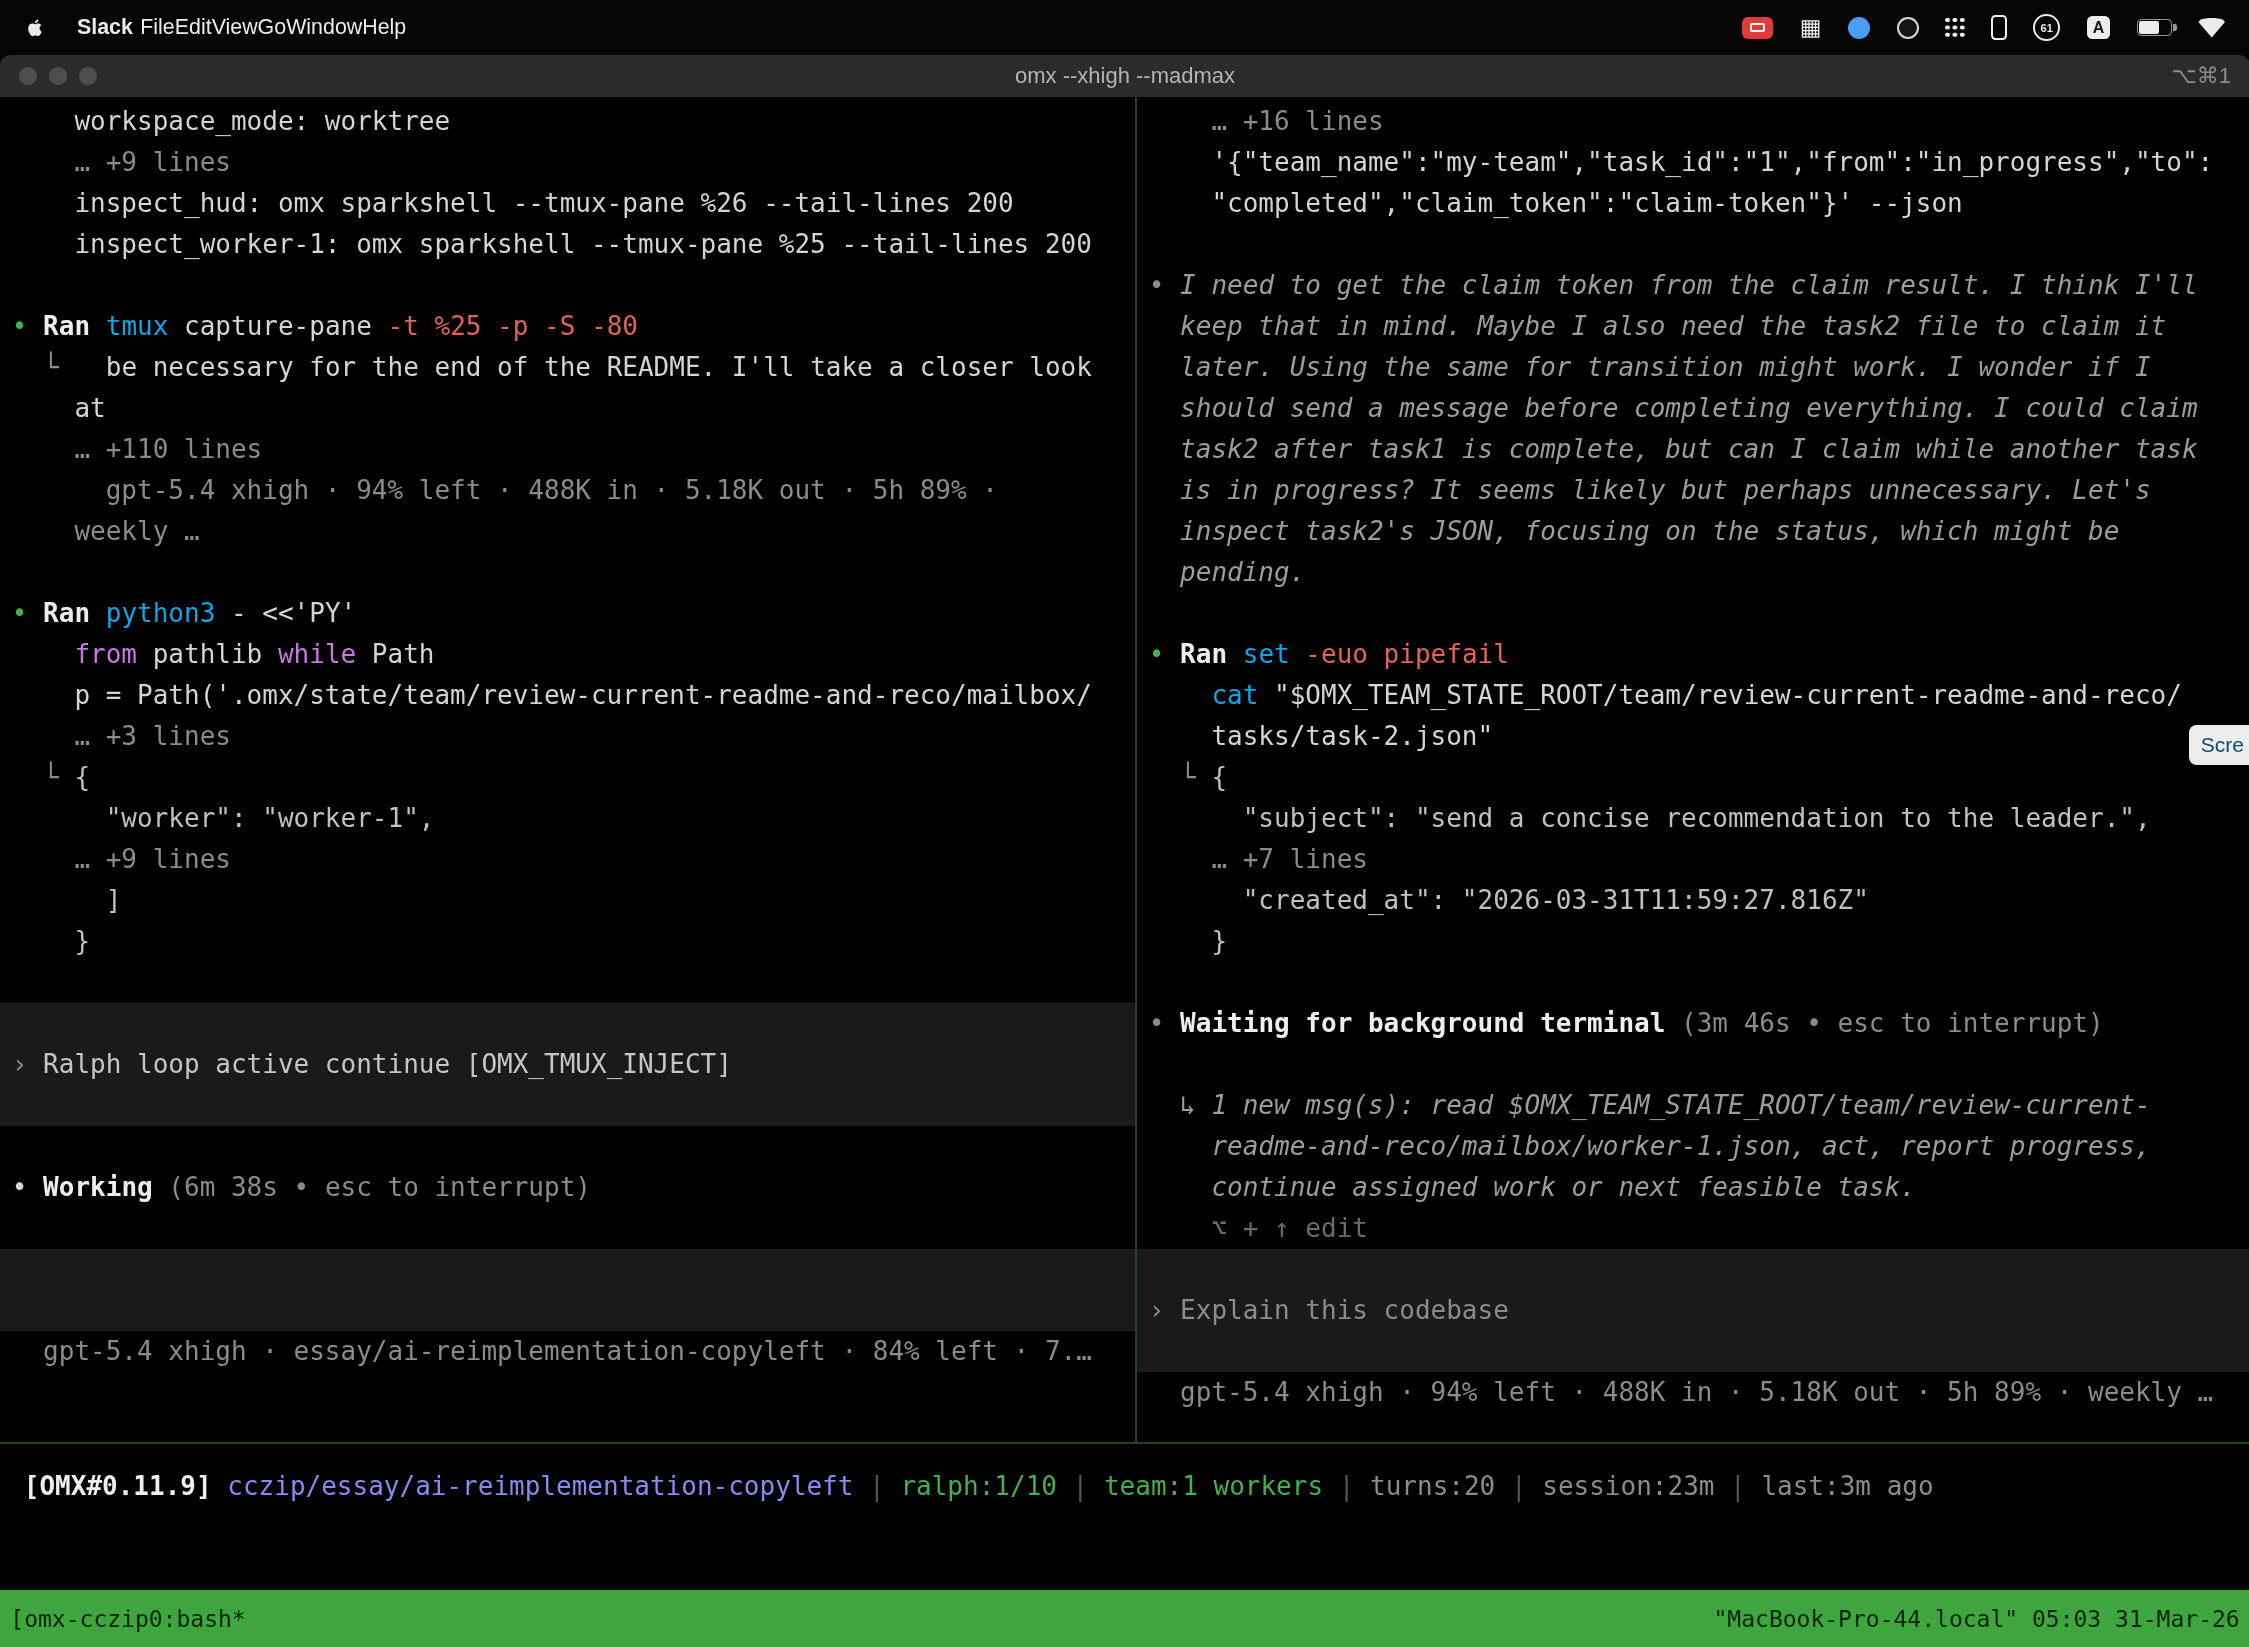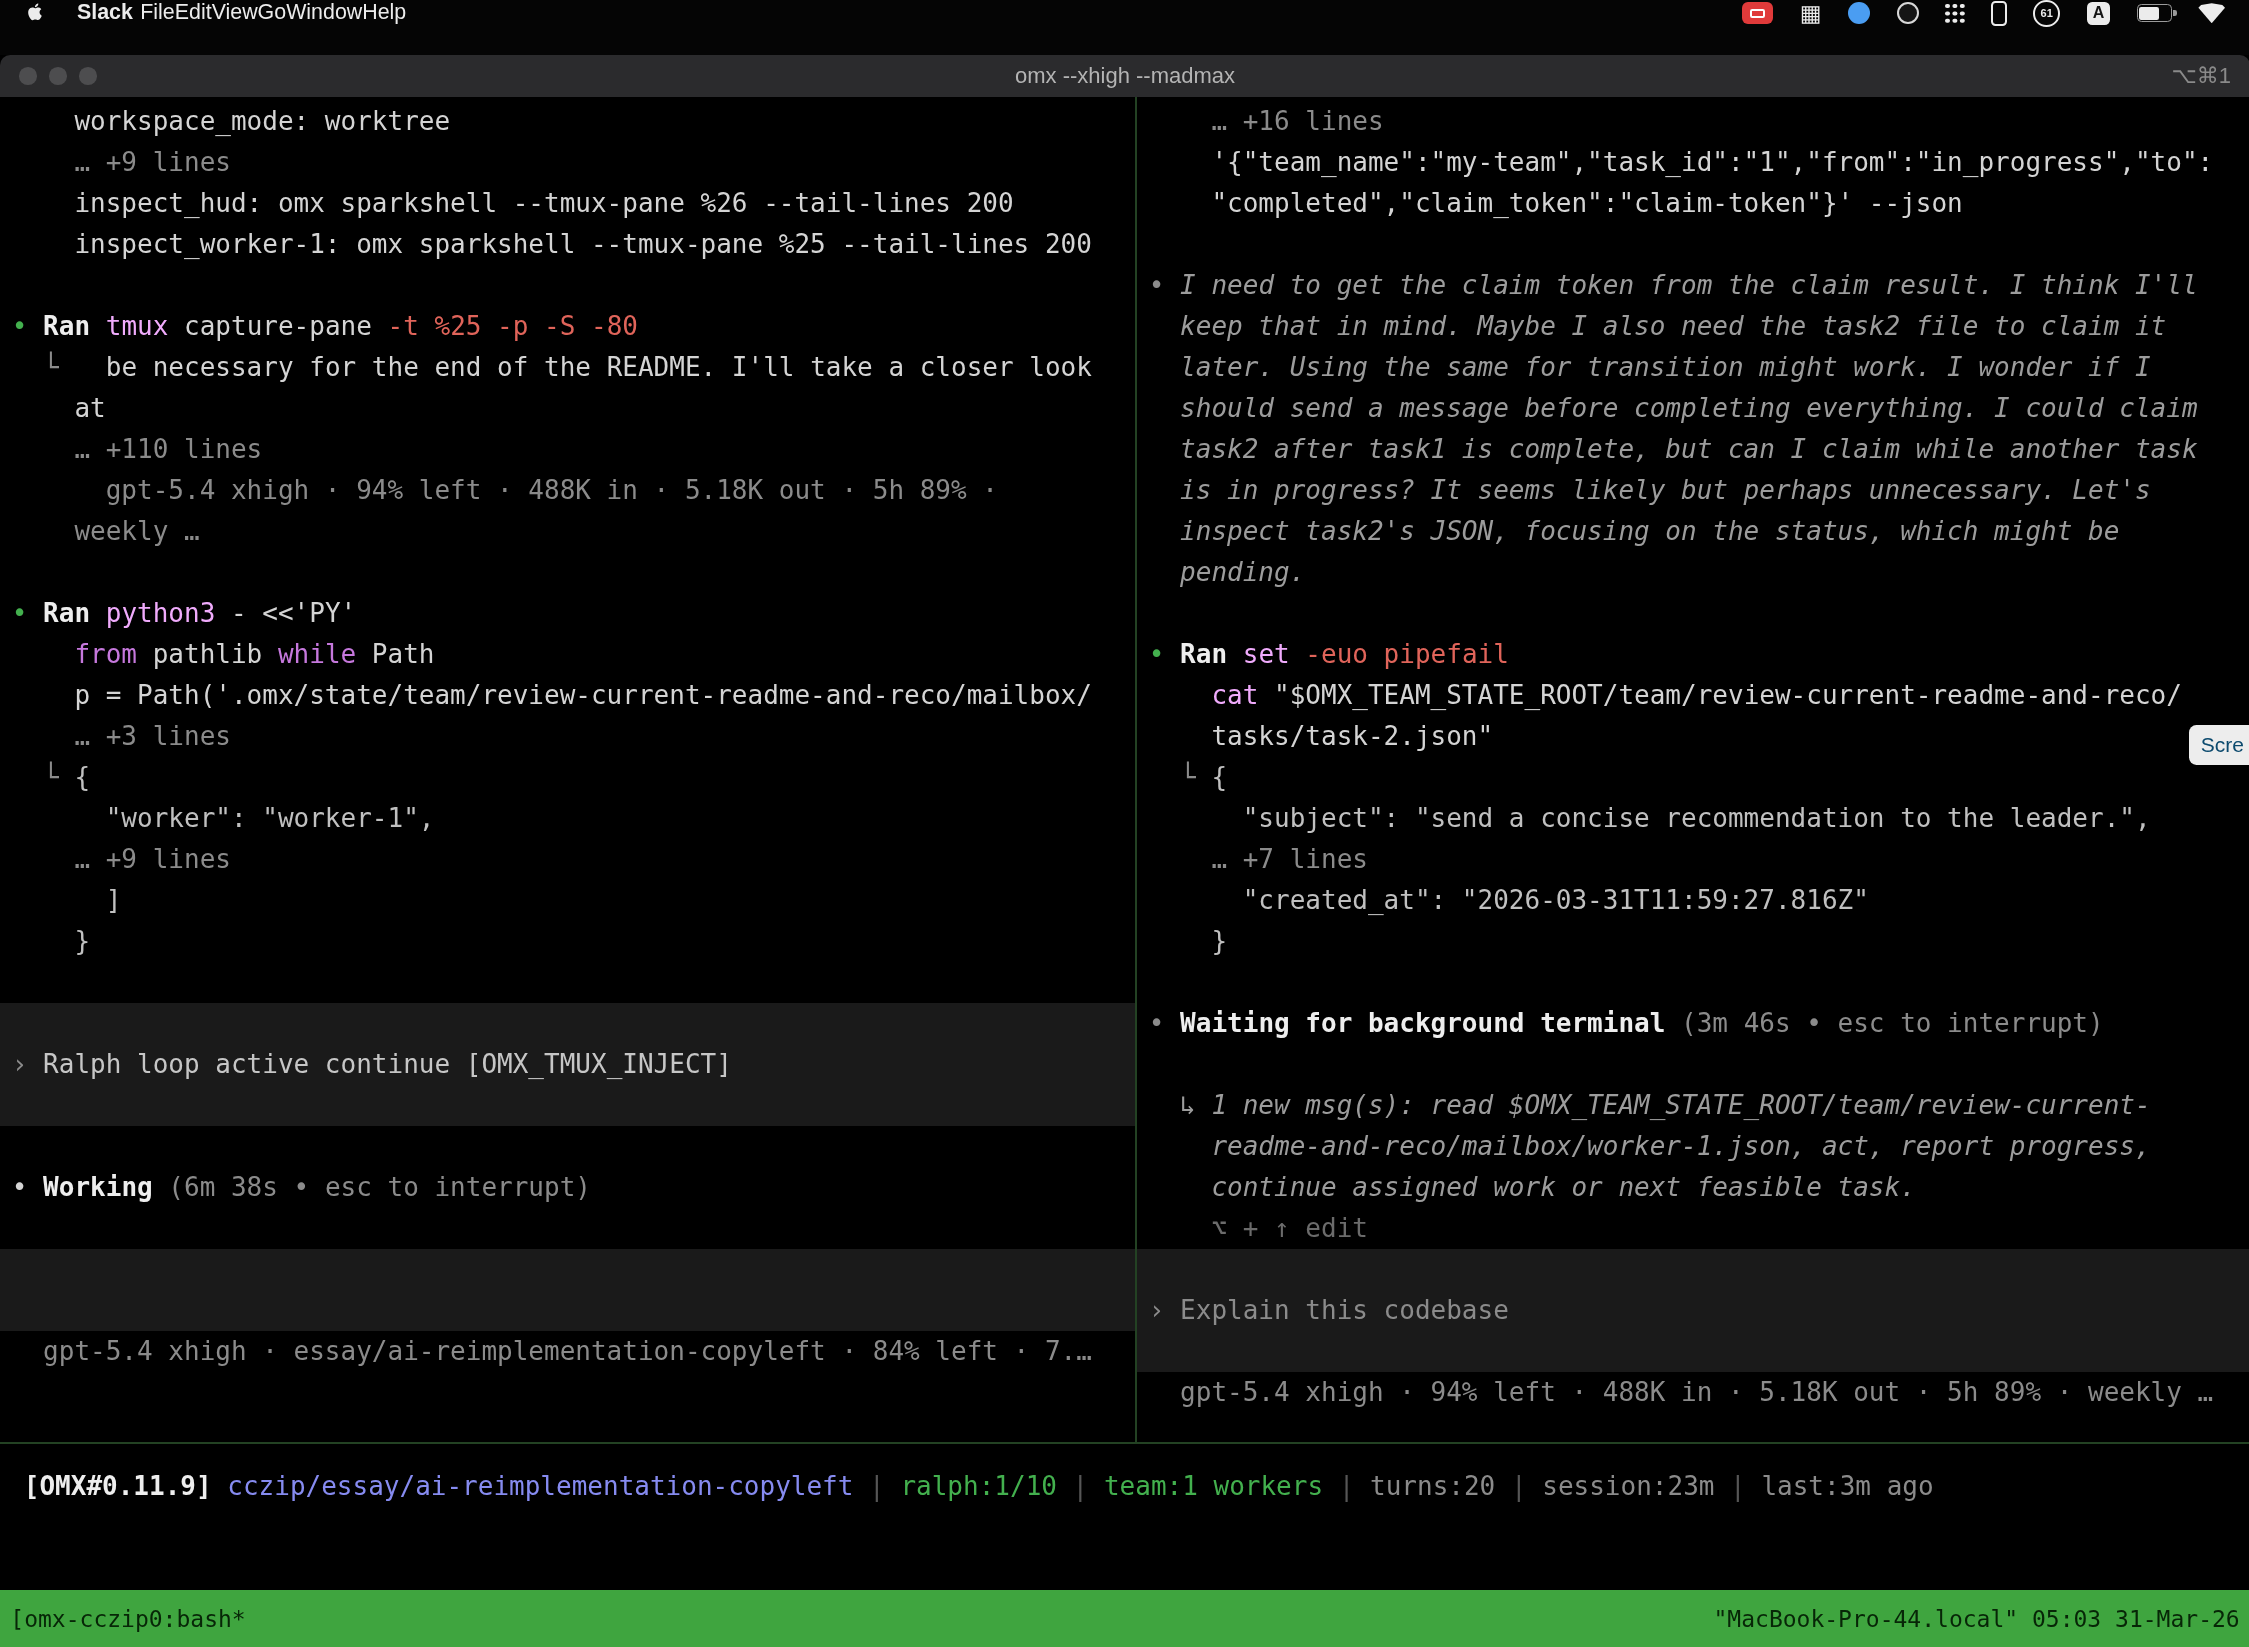--- a/index.html
+++ b/index.html
@@ -1,21 +1,21 @@
 <!DOCTYPE html>
 <html style="font-size:11.8px"><head>
 <meta charset="utf-8">
 <style>
   *{margin:0;padding:0;box-sizing:border-box}
   html,body{width:2250px;height:1648px;background:#000;overflow:hidden}
   body{position:relative;font-family:"DejaVu Sans Mono",monospace}
 
   
   .menubar{position:absolute;top:0;left:0;width:100%;height:55px;background:#050505;
-    display:flex;align-items:flex-start;padding:0 25px;color:#ececec;
+    display:flex;align-items:center;padding:0 25px;color:#ececec;
     font-family:"Liberation Sans",sans-serif;font-size:21.4px}
   .apple{display:flex;align-items:center;margin-right:32px}
   .apple svg{width:20px;height:23.6px;fill:#ececec}
   .appname{font-weight:700;margin-right:7.4px}
   .menus{display:flex}
   .menus span{}
   .mb-right{margin-left:auto;display:flex;align-items:center;gap:26.6px}
   .ic-rec{width:31px;height:22px;border-radius:5.9px;background:#e03a3a;display:flex;align-items:center;justify-content:center}
   .ic-rec i{display:block;width:14.8px;height:9.6px;border:2.2px solid #fff;border-radius:2.2px}
   .ic-glyph{font-size:23px;color:#ececec;line-height:1}
@@ -54,21 +54,21 @@
   .row.band{background:#1a1a1a}
 
   .fg{color:#d4d4d4}
   .fg2{color:#c6c6c6}
   .b{color:#eeeeee;font-weight:bold}
   .out{color:#c0c0c0}
   .dim{color:#8b8b8b}
   .dim2{color:#6b6b6b}
   .it{color:#9c9c9c;font-style:italic}
   .grn{color:#43b04e}
-  .blu{color:#f0abfc}
+  .blu{color:#0ea5e9}
   .red{color:#e0645a}
   .mag{color:#c678dd}
   .path{color:#868bf0}
   .sep{color:#565656}
   .cur{display:inline-block;min-width:14.8px;height:35px;line-height:31px;border:2.2px solid #c6c6c6;
     border-radius:1.5px;color:#c6c6c6;text-align:center;vertical-align:middle;margin:0 1.5px 4.4px 0}
 
   .statusline{position:absolute;top:1369px;left:12px;width:100%;height:41px;line-height:41px;
     white-space:pre;padding-left:11.8px;overflow:hidden}
 

